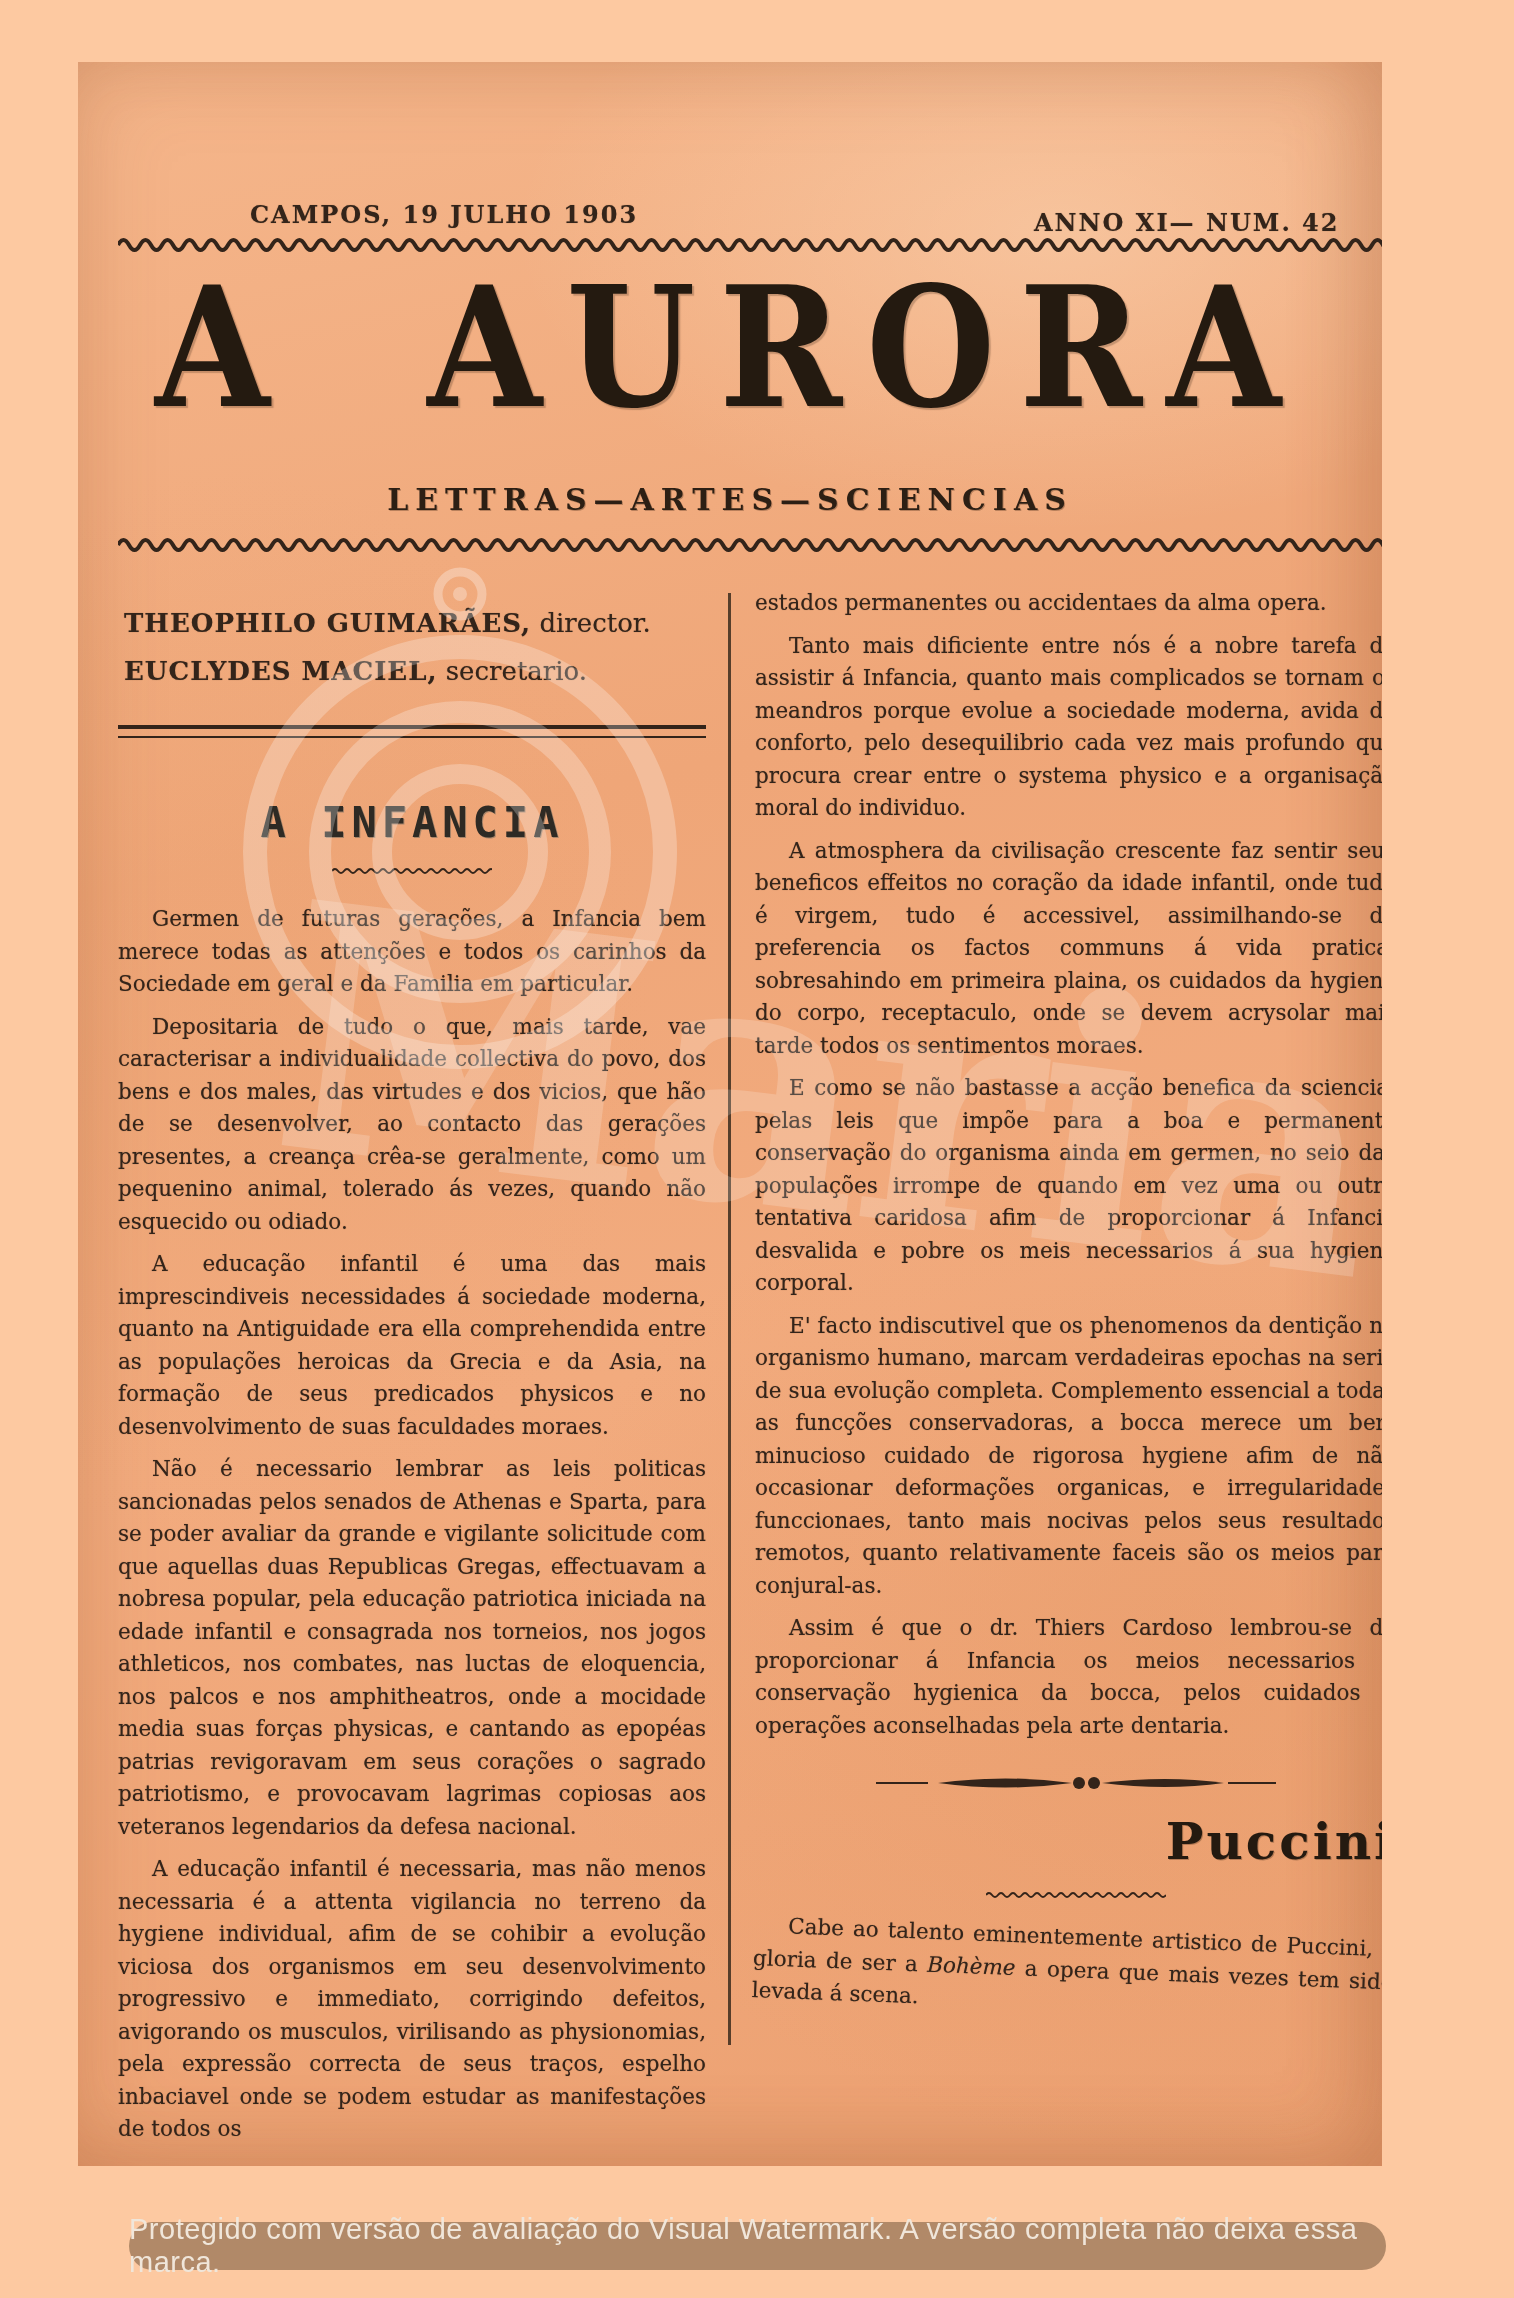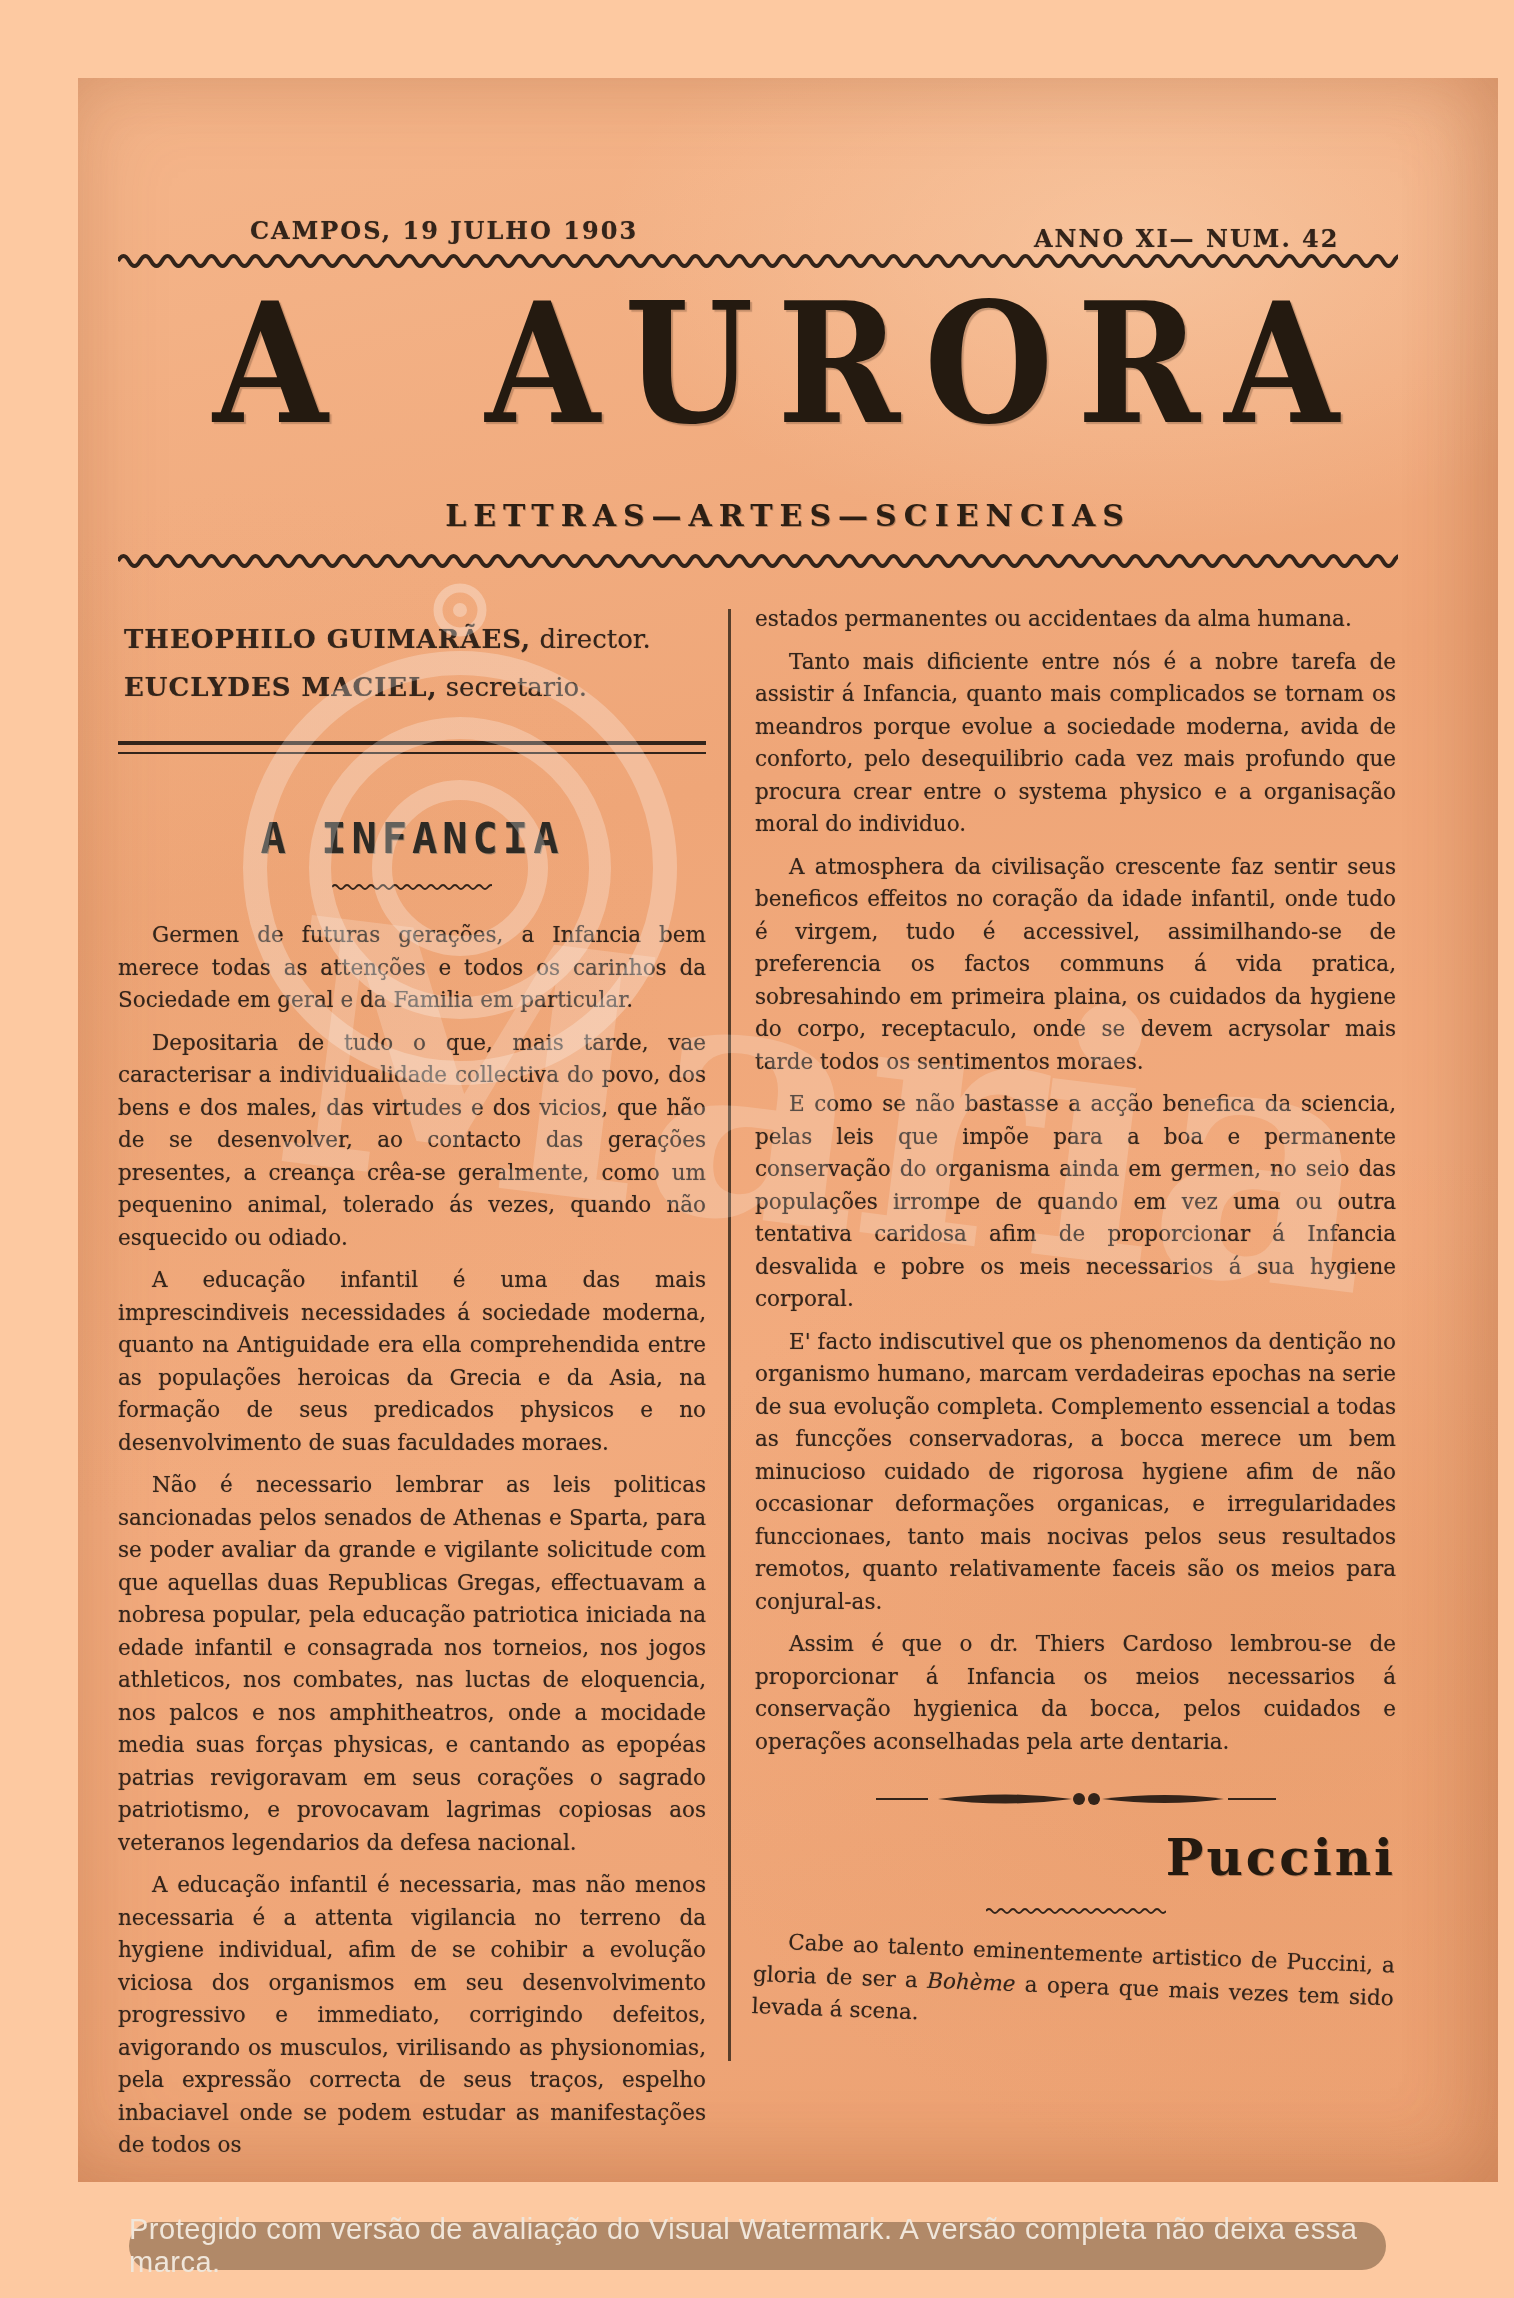--- a/index.html
+++ b/index.html
@@ -2,21 +2,21 @@
 <html><head>
 <meta charset="utf-8">
 <style>
   html,body{margin:0;padding:0;}
   body{
     width:1514px;height:2298px;position:relative;overflow:hidden;
     background:#fdc9a1;
     font-family:"DejaVu Serif", serif;
   }
   .paper{
-    position:absolute;left:78px;top:78px;width:1420px;height:2104px;
+    position:absolute;left:78px;top:62px;width:1304px;height:2104px;
     overflow:hidden;
     background:
       radial-gradient(900px 500px at 75% 8%, rgba(255,228,198,.38), transparent 60%),
       radial-gradient(700px 900px at 12% 45%, rgba(232,162,112,.25), transparent 60%),
       radial-gradient(1000px 800px at 85% 75%, rgba(221,141,86,.26), transparent 65%),
       linear-gradient(168deg,#f5b68b 0%,#efa678 35%,#f2ab7e 60%,#eca172 100%);
     box-shadow: inset 0 0 90px rgba(150,80,40,.22), inset -28px -12px 70px rgba(150,80,40,.18);
     color:#33241a;
   }
   .ink{color:#33241a;text-shadow:0 0 1px rgba(45,28,16,.45);}
@@ -120,21 +120,21 @@
         <p class="body">A educação infantil é uma das mais imprescindiveis necessidades á sociedade moderna, quanto na Antiguidade era ella comprehendida entre as populações heroicas da Grecia e da Asia, na formação de seus predicados physicos e no desenvolvimento de suas faculdades moraes.</p>
         <p class="body">Não é necessario lembrar as leis politicas sancionadas pelos senados de Athenas e Sparta, para se poder avaliar da grande e vigilante solicitude com que aquellas duas Republicas Gregas, effectuavam a nobresa popular, pela educação patriotica iniciada na edade infantil e consagrada nos torneios, nos jogos athleticos, nos combates, nas luctas de eloquencia, nos palcos e nos amphitheatros, onde a mocidade media suas forças physicas, e cantando as epopéas patrias revigoravam em seus corações o sagrado patriotismo, e provocavam lagrimas copiosas aos veteranos legendarios da defesa nacional.</p>
         <p class="body">A educação infantil é necessaria, mas não menos necessaria é a attenta vigilancia no terreno da hygiene individual, afim de se cohibir a evolução viciosa dos organismos em seu desenvolvimento progressivo e immediato, corrigindo defeitos, avigorando os musculos, virilisando as physionomias, pela expressão correcta de seus traços, espelho inbaciavel onde se podem estudar as manifestações de todos os</p>
       </div>
     </div>
 
     <div class="col-divider"></div>
 
     <div class="col-right">
       <div class="ink">
-        <p class="body first noindent">estados permanentes ou accidentaes da alma humana.</p>
+        <p class="body first noindent">estados permanentes ou accidentaes da alma opera.</p>
         <p class="body">Tanto mais dificiente entre nós é a nobre tarefa de assistir á Infancia, quanto mais complicados se tornam os meandros porque evolue a sociedade moderna, avida de conforto, pelo desequilibrio cada vez mais profundo que procura crear entre o systema physico e a organisação moral do individuo.</p>
         <p class="body">A atmosphera da civilisação crescente faz sentir seus beneficos effeitos no coração da idade infantil, onde tudo é virgem, tudo é accessivel, assimilhando-se de preferencia os factos communs á vida pratica, sobresahindo em primeira plaina, os cuidados da hygiene do corpo, receptaculo, onde se devem acrysolar mais tarde todos os sentimentos moraes.</p>
         <p class="body">E como se não bastasse a acção benefica da sciencia, pelas leis que impõe para a boa e permanente conservação do organisma ainda em germen, no seio das populações irrompe de quando em vez uma ou outra tentativa caridosa afim de proporcionar á Infancia desvalida e pobre os meis necessarios á sua hygiene corporal.</p>
         <p class="body">E' facto indiscutivel que os phenomenos da dentição no organismo humano, marcam verdadeiras epochas na serie de sua evolução completa. Complemento essencial a todas as funcções conservadoras, a bocca merece um bem minucioso cuidado de rigorosa hygiene afim de não occasionar deformações organicas, e irregularidades funccionaes, tanto mais nocivas pelos seus resultados remotos, quanto relativamente faceis são os meios para conjural-as.</p>
         <p class="body">Assim é que o dr. Thiers Cardoso lembrou-se de proporcionar á Infancia os meios necessarios á conservação hygienica da bocca, pelos cuidados e operações aconselhadas pela arte dentaria.</p>
       </div>
 
       <svg class="ornament" width="400" height="22" viewBox="0 0 400 22">
         <line x1="0" y1="11" x2="52" y2="11" stroke="#33241a" stroke-width="2"></line>
         <path d="M62 11 Q130 2 196 11 Q130 20 62 11 Z" fill="#33241a"></path>

